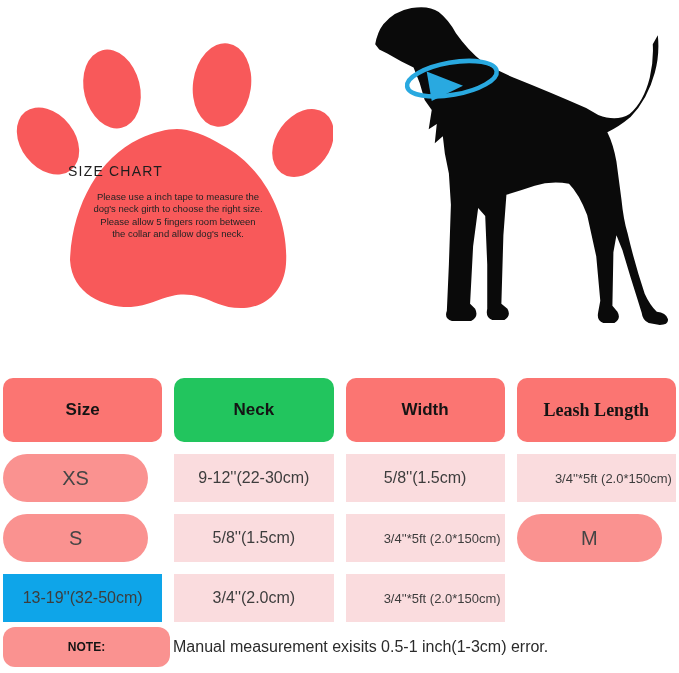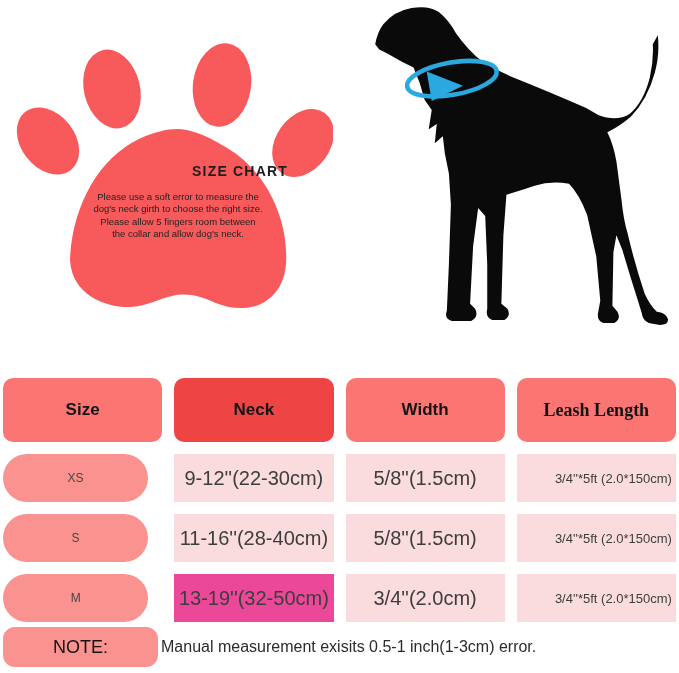--- a/index.html
+++ b/index.html
@@ -6,22 +6,22 @@
   body{
     width:679px;height:673px;position:relative;overflow:hidden;
     background:#ffffff;
     font-family:"Liberation Sans",sans-serif;
   }
   .abs{position:absolute;}
 
   
   #paw-svg{left:15px;top:28px;}
   #paw-title{
-    left:68px;top:163px;width:220px;text-align:right;
-    font-size:14px;font-weight:bold;letter-spacing:1.2px;color:#1e1e1e;
+    left:68px;top:163px;width:220px;text-align:left;
+    font-size:14px;font-weight:normal;letter-spacing:1.2px;color:#1e1e1e;
   }
   #paw-text{
     left:63px;top:191px;width:230px;text-align:center;
     font-size:9.5px;line-height:12.4px;color:#232323;
   }
   #paw-text span{display:block;}
 
   
   #dog-svg{left:358px;top:4px;}
 
@@ -33,39 +33,39 @@
   }
   .h-cell{
     height:64px;border-radius:10px;
     display:flex;align-items:center;justify-content:center;
     font-size:17px;font-weight:bold;color:#141414;
   }
   .h-cell.serif{font-family:"Liberation Serif",serif;font-size:18px;}
   .d-cell{
     height:48px;
     display:flex;align-items:center;justify-content:center;
-    font-size:20px;color:#3d3d3d;
+    font-size:16px;color:#3d3d3d;
   }
   .d-cell.leash{font-size:13px;padding-left:34px;}
   .s-cell{height:48px;background:transparent;display:flex;}
   .s-rect{
     width:calc(100% - 14px);height:100%;border-radius:24px;
     display:flex;align-items:center;justify-content:center;
-    font-size:12px;color:#454545;
+    font-size:20px;color:#454545;
   }
 
   
   #note-row{
     left:3px;top:627px;width:673px;height:40px;
     display:flex;align-items:center;
   }
   #note-badge{
-    width:155px;height:40px;border-radius:12px;flex:0 0 auto;
+    width:167px;height:40px;border-radius:12px;flex:0 0 auto;
     display:flex;align-items:center;justify-content:center;
-    font-size:18px;font-weight:normal;color:#141414;
+    font-size:12px;font-weight:bold;color:#141414;
   }
   #note-text{margin-left:3px;font-size:16px;color:#2b2b2b;}
 </style>
 </head>
 <body>
 
 <svg id="paw-svg" class="abs" width="318" height="305" viewBox="0 0 318 305">
   <g fill="#F8595A">
     <ellipse cx="33" cy="113" rx="27" ry="37" transform="rotate(-38 33 113)"></ellipse>
     <ellipse cx="97" cy="61" rx="28" ry="40" transform="rotate(-14 97 61)"></ellipse>
@@ -75,21 +75,21 @@
              C174,101 191,107 207,117 C249,139 274,189 271,236
              C269,263 251,279 229,280 C209,281 199,273 185,269
              C174,266 166,266 157,268 C143,271 133,278 116,279
              C92,280 57,268 55,232 Z"></path>
   </g>
 </svg>
 
 <div id="paw-title" class="abs">SIZE CHART</div>
 
 <div id="paw-text" class="abs">
-  <span>Please use a soft error to measure the</span>
+  <span>Please use a inch tape to measure the</span>
   <span>dog's neck girth to choose the right size.</span>
   <span>Please allow 5 fingers room between</span>
   <span>the collar and allow dog's neck.</span>
 </div>
 
 <svg id="dog-svg" class="abs" width="315" height="325" viewBox="0 0 312 322">
   <path fill="#0A0A0A" d="M17,40 Q19,28 25,20 Q36,7 53,4 Q70,1 80,8 Q90,16 97,29
     Q109,46 123,57 Q137,66 152,72 Q192,88 226,103 L238,110
     Q256,117 269,109 Q283,97 289,73 Q293,56 292,40 L297,31
     Q299,50 294,68 Q287,94 270,112 Q258,122 247,127
@@ -106,42 +106,41 @@
     L76,138 L78,119 L70,124 L73,105 L66,95 L61,78 L55,63
     L43,57 L29,49 L21,45 Z"></path>
   <g>
     <ellipse cx="93" cy="74" rx="45" ry="16" transform="rotate(-10 93 74)" fill="none" stroke="#29A9E0" stroke-width="4.5"></ellipse>
     <polygon points="68,67 104,81 73,96" fill="#29A9E0"></polygon>
   </g>
 </svg>
 
 <div id="size-table" class="abs">
   <div class="h-cell" style="background:#FB7572">Size</div>
-  <div class="h-cell" style="background:#ef4444">Neck</div>
+  <div class="h-cell" style="background:#22c55e">Neck</div>
   <div class="h-cell" style="background:#FB7572">Width</div>
   <div class="h-cell serif" style="background:#FB7572">Leash Length</div>
 
   <div class="s-cell">
     <div class="s-rect" style="background:#FA9290">XS</div>
   </div>
   <div class="d-cell" style="background:#FADCDE">9-12''(22-30cm)</div>
   <div class="d-cell" style="background:#FADCDE">5/8''(1.5cm)</div>
   <div class="d-cell leash" style="background:#FADCDE">3/4''*5ft (2.0*150cm)</div>
 
   <div class="s-cell">
     <div class="s-rect" style="background:#FA9290">S</div>
   </div>
-  <div class="d-cell" style="background:#FADCDE">11-16''(28-40cm)</div>
   <div class="d-cell" style="background:#FADCDE">5/8''(1.5cm)</div>
   <div class="d-cell leash" style="background:#FADCDE">3/4''*5ft (2.0*150cm)</div>
 
   <div class="s-cell">
     <div class="s-rect" style="background:#FA9290">M</div>
   </div>
-  <div class="d-cell" style="background:#ec4899">13-19''(32-50cm)</div>
+  <div class="d-cell" style="background:#0ea5e9">13-19''(32-50cm)</div>
   <div class="d-cell" style="background:#FADCDE">3/4''(2.0cm)</div>
   <div class="d-cell leash" style="background:#FADCDE">3/4''*5ft (2.0*150cm)</div>
 </div>
 
 <div id="note-row" class="abs">
   <div id="note-badge" style="background:#FA9290">NOTE:</div>
   <div id="note-text">Manual measurement exisits 0.5-1 inch(1-3cm) error.</div>
 </div>
 
 </body></html>

